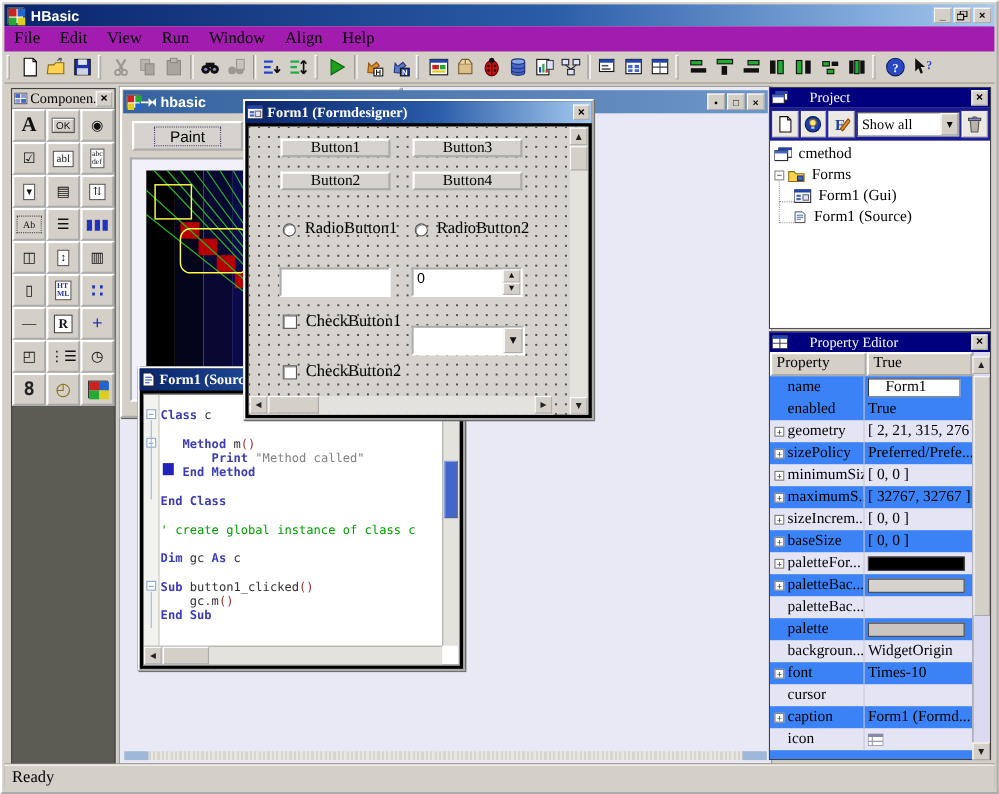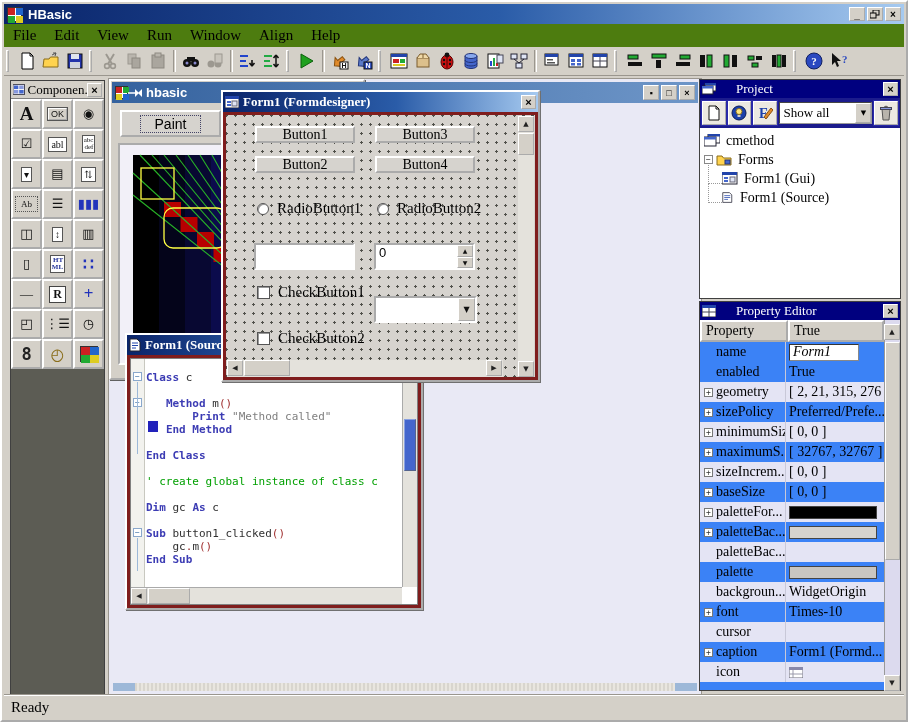--- a/index.html
+++ b/index.html
@@ -16,21 +16,21 @@
   .app-logo i { display:block; }
   .titlebar .ttext { color:#fff; font-family:"Liberation Sans","DejaVu Sans",sans-serif;
     font-weight:bold; font-size:13px; margin-left:6px; }
   .winbtns { position:absolute; right:3px; top:3px; display:flex; gap:2px; }
   .wbtn { width:16px; height:14px; background:#d4d0c8; border:1px outset #fff;
     display:flex; align-items:center; justify-content:center;
     font-family:"Liberation Sans",sans-serif; font-size:10px; font-weight:bold; color:#000; }
 
   
   .menubar { position:absolute; left:2px; top:22px; right:2px; height:23px;
-    display:flex; align-items:center; background:#4d7c0f; font-size:15px; }
+    display:flex; align-items:center; background:#a21caf; font-size:15px; }
   .menubar span { padding:2px 9px; }
   .toolbar { position:absolute; left:2px; top:45px; right:2px; height:29px;
     background:#d4d0c8; border-bottom:1px solid #9a968e; display:flex; align-items:center; }
   .grip { width:7px; height:22px; margin:0 2px; display:flex; gap:1px; }
   .grip i { display:block; width:3px; height:22px; border:1px outset #fff; background:#d4d0c8; }
   .tbtn { width:24px; height:24px; display:flex; align-items:center; justify-content:center; }
   .tbtn svg { width:18px; height:18px; }
 
   
   .workspace { position:absolute; left:2px; top:75px; right:2px; bottom:25px; background:#d4d0c8; }
@@ -50,35 +50,35 @@
     background:#5c5c54; border:1px solid #404040; }
   .pal-title { height:18px; background:#d4d0c8; display:flex; align-items:center; padding:0 2px;
     border-bottom:1px solid #808080; }
   .pal-title .mtext { font-size:13px; margin-left:3px; white-space:nowrap; overflow:hidden; }
   .pal-grid { display:grid; grid-template-columns:repeat(3,31px); }
   .pal-btn { width:31px; height:30px; background:#d4d0c8; border:2px outset #fff;
     display:flex; align-items:center; justify-content:center; font-size:13px; color:#111; overflow:hidden; }
   .g-label { font-weight:bold; font-size:19px; }
   .g-ok { font-family:"Liberation Sans",sans-serif; font-size:9px; border:1px outset #fff; padding:0 2px; background:#d4d0c8; box-shadow:0 0 0 1px #555; }
   .g-box { border:1px solid #555; background:#fff; font-size:10px; padding:0 2px; line-height:13px; }
-  .g-two { font-size:7px; line-height:7px; text-align:right; border:1px solid #555; background:#fff; padding:1px; white-space:pre-line; }
+  .g-two { font-size:7px; line-height:7px; text-align:left; border:1px solid #555; background:#fff; padding:1px; white-space:pre-line; }
   .g-frame { font-size:9px; border:1px dotted #555; padding:2px 5px; }
   .g-blue { color:#2233bb; }
   .g-big { font-size:17px; font-weight:bold; }
   .g-bold { font-weight:bold; }
   .g-bluetext { color:#223399; }
   .g-doc { border:1px solid #444; background:#fff; padding:0 3px; font-weight:bold; font-size:12px; }
   .g-lcd { font-family:"DejaVu Sans Mono",monospace; font-weight:bold; font-size:17px; color:#222; }
   .g-gold { color:#8a6d1a; font-size:16px; }
   .g-pix { width:18px; height:16px; display:grid; grid-template-columns:9px 9px; grid-template-rows:8px 8px; border:1px solid #333; }
   .g-pix i:nth-child(1){background:#cc2222;} .g-pix i:nth-child(2){background:#2266cc;}
   .g-pix i:nth-child(3){background:#22aa33;} .g-pix i:nth-child(4){background:#ddcc22;}
 
   
-  .mwin { position:absolute; background:#7f1d1d; border:2px outset #fff; box-shadow:1px 1px 0 #707070; }
+  .mwin { position:absolute; background:#000000; border:2px outset #fff; box-shadow:1px 1px 0 #707070; }
 
   
   #src-win { left:16px; top:254px; width:298px; height:277px; z-index:1; }
   .src-client { position:absolute; left:3px; right:3px; top:23px; bottom:3px; background:#fff; border:1px solid #808080; }
   .gutter { position:absolute; left:0; top:0; bottom:17px; width:14px; background:#f2f2ee; border-right:1px solid #c8c8c0; }
   .fold-line { position:absolute; left:6px; width:1px; background:#9cb8d8; }
   .fold-box { position:absolute; left:2px; width:9px; height:9px; background:#fff; border:1px solid #8aa8cc;
     color:#4477aa; font-size:8px; line-height:7px; text-align:center; font-family:"DejaVu Sans Mono",monospace; }
   .code { position:absolute; left:15px; right:15px; top:0; bottom:17px; overflow:hidden;
     font-family:"DejaVu Sans Mono",monospace; font-size:11px; padding-top:12px; }
@@ -172,21 +172,21 @@
   .ph-cell.c1 { width:88px; } .ph-cell.c2 { width:96px; }
   .prop-scroll { position:absolute; right:0; top:18px; bottom:0; width:16px; background:#dcdaee; border-left:1px solid #999; }
   .prop-rows { position:absolute; left:0; top:40px; right:16px; bottom:0; overflow:hidden; background:#3b82f6; }
   .prow { height:20px; display:flex; font-size:14px; }
   .prow.alt { background:#e4e4f4; }
   .prow .pc1 { width:86px; border-right:1px solid #c8c8d8; display:flex; align-items:center; flex:none; }
   .prow .pc2 { flex:1; display:flex; align-items:center; padding-left:3px; white-space:nowrap; overflow:hidden; }
   .pexp { width:9px; height:9px; border:1px solid #777; background:#fff; font-size:8px; line-height:7px;
     text-align:center; margin:0 3px 0 4px; color:#333; font-family:"DejaVu Sans Mono",monospace; flex:none; }
   .pexp.blank { border:none; background:transparent; }
-  .pedit { background:#fff; border:1px inset #888; height:17px; width:70px; display:flex; align-items:center; padding-left:3px;font-style:italic; }
+  .pedit { background:#fff; border:1px inset #888; height:17px; width:84px; display:flex; align-items:center; padding-left:15px; }
   .pswatch { width:88px; height:13px; border:1px solid #444; }
 
   
   .statusbar { position:absolute; left:2px; right:2px; bottom:2px; height:23px; background:#d4d0c8;
     border-top:1px solid #fff; box-shadow:0 -1px 0 #9a968e; display:flex; align-items:center; font-size:15px; padding-left:7px; }
 
   .sep-v { width:3px; height:22px; border-left:1px solid #9a968e; border-right:1px solid #fff; margin:0 3px; }
   .dis { opacity:.95; }
 </style>
 </head>

